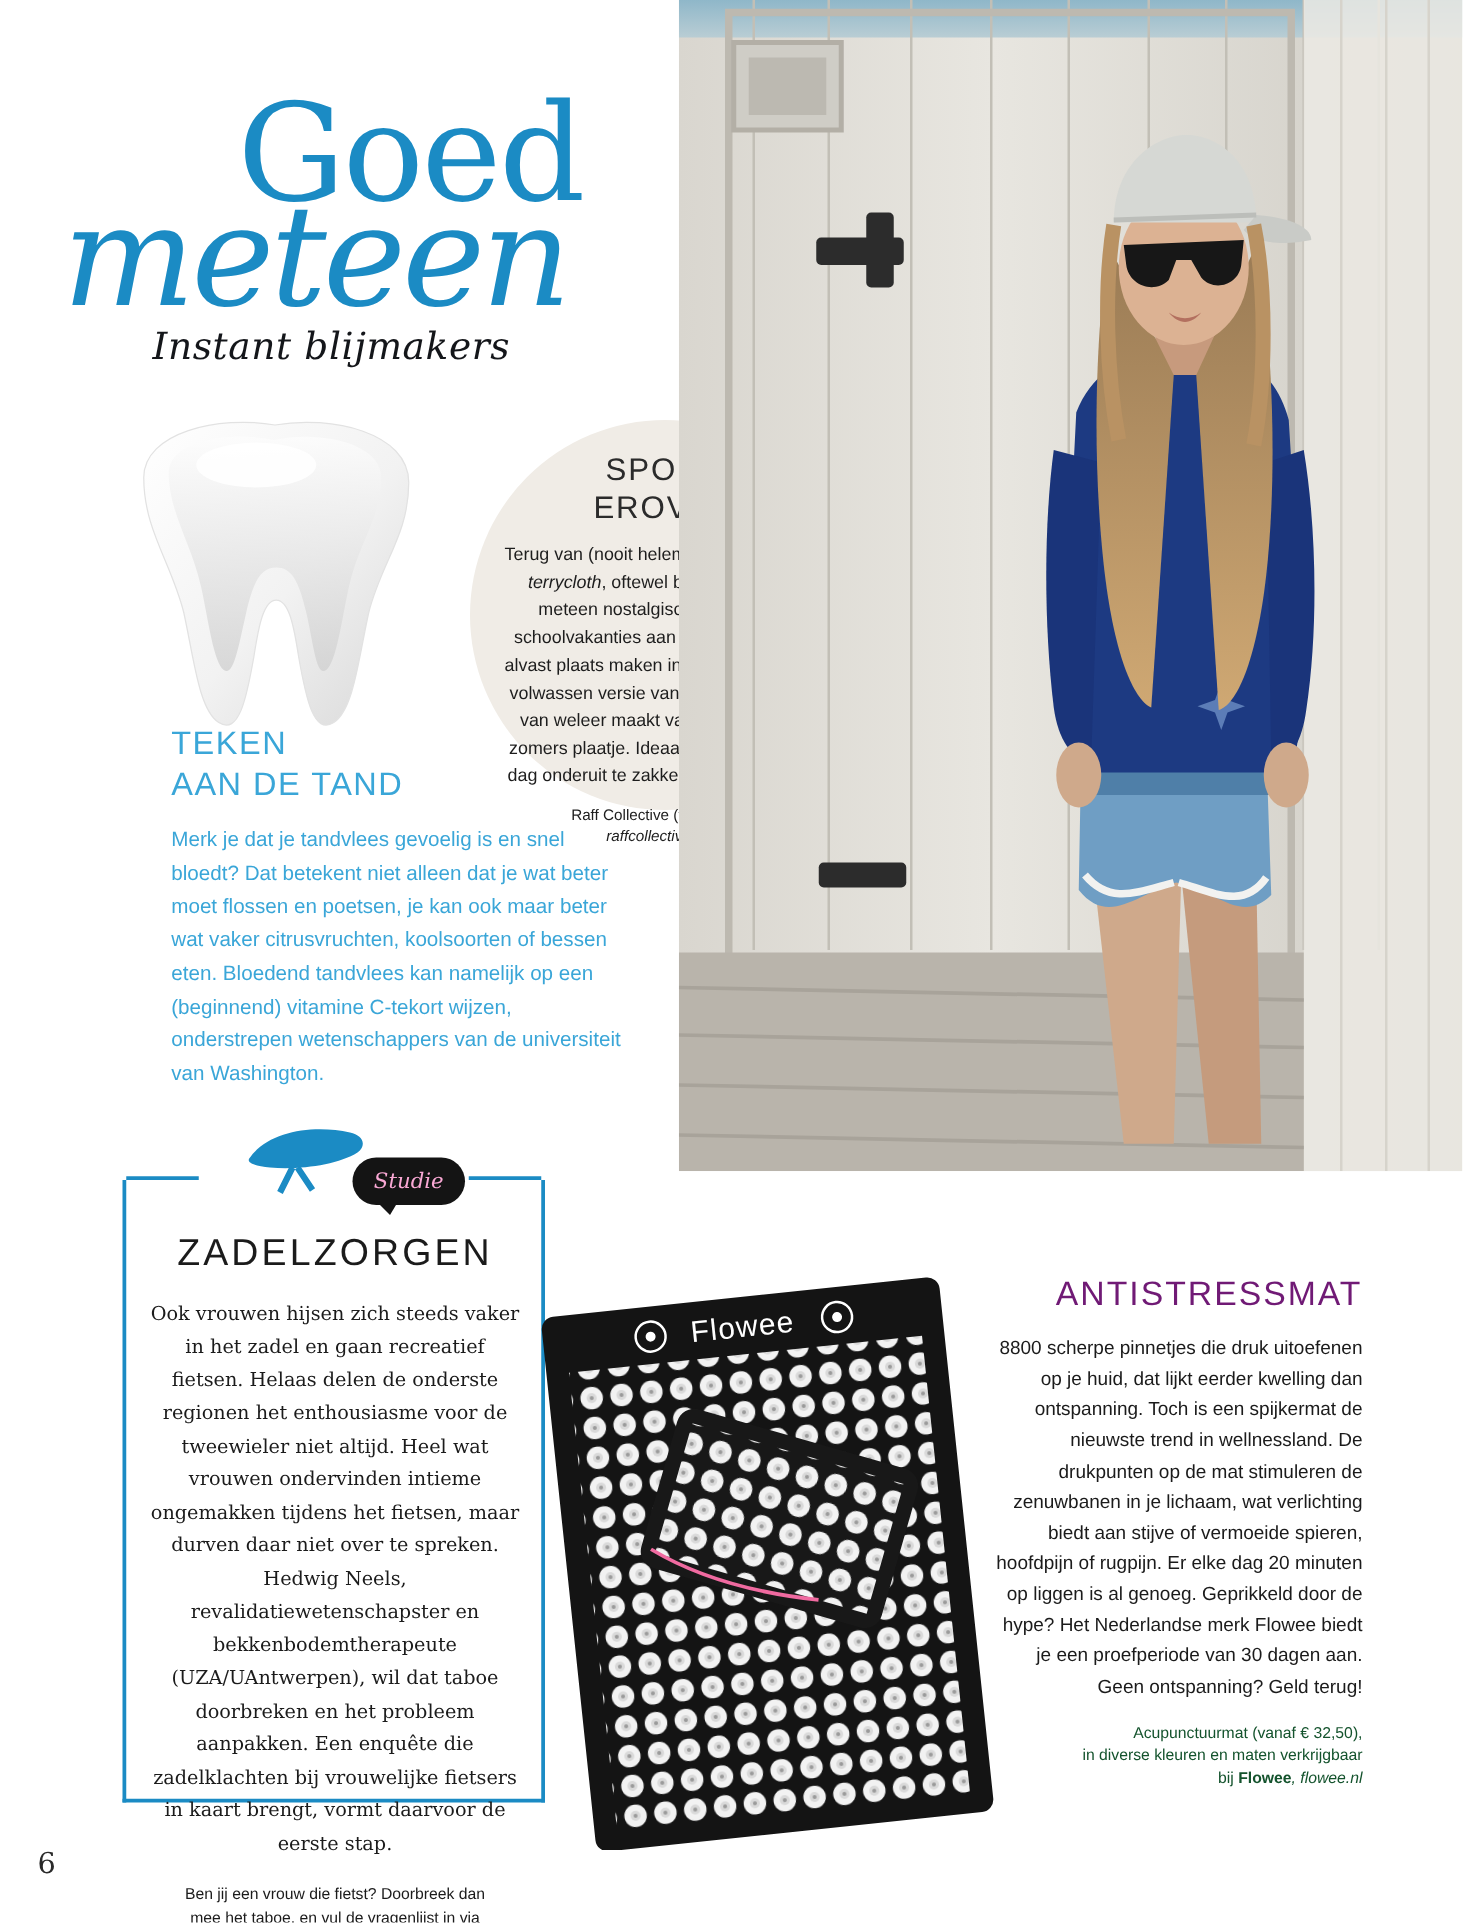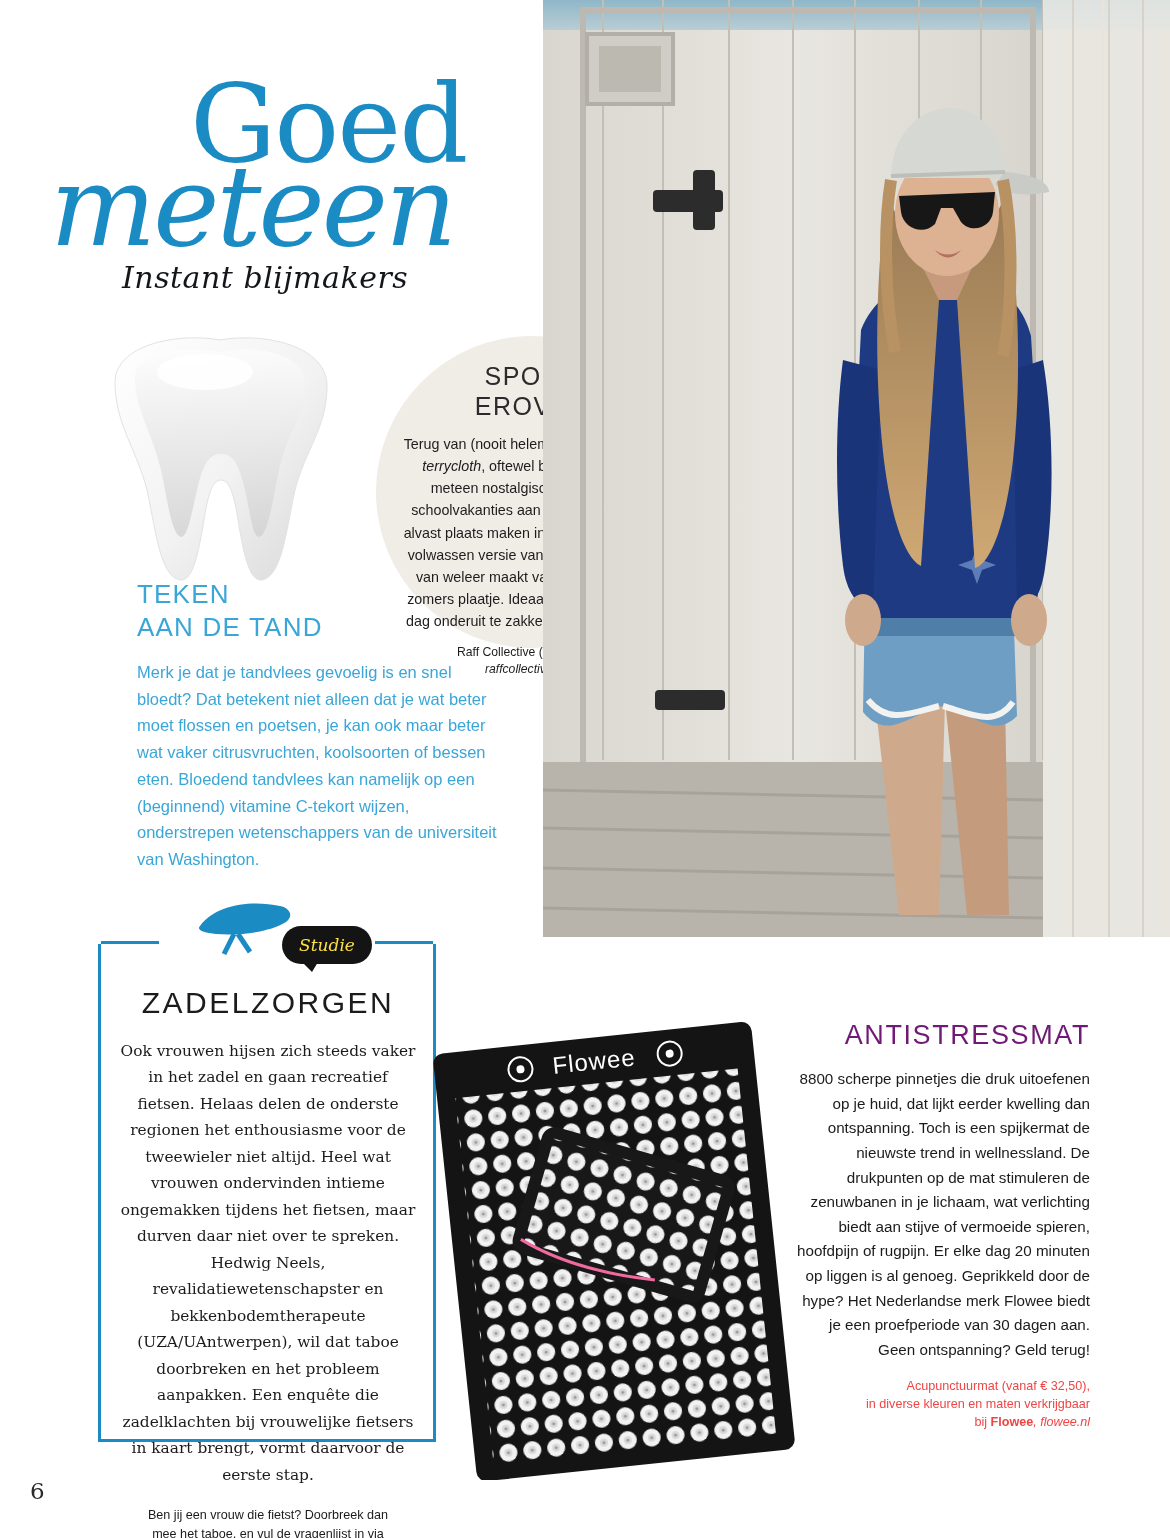--- a/index.html
+++ b/index.html
@@ -188,21 +188,21 @@
     color: #1b1b1b;
   }
   .studie-badge {
     position: absolute;
     left: 184px;
     top: -4px;
     width: 90px;
     height: 38px;
     background: #141414;
     border-radius: 19px;
-    color: #fde047;
+    color: #f9a8d4;
     font-family: "DejaVu Serif", serif;
     font-style: italic;
     font-size: 17px;
     text-align: center;
     line-height: 38px;
   }
   .studie-badge::after {
     content: "";
     position: absolute;
     left: 20px;
@@ -230,21 +230,21 @@
   .anti p {
     margin: 0;
     font-size: 15.2px;
     line-height: 1.62;
     color: #1b1b1b;
   }
   .anti .credit {
     margin-top: 14px;
     font-size: 12.6px;
     line-height: 1.45;
-    color: #ef4444;
+    color: #14532d;
   }
   .anti .credit b { font-weight: bold; }
   .anti .credit i { font-style: italic; }
 
   .mat-wrap {
     position: absolute;
     left: 430px;
     top: 1020px;
     width: 380px;
     height: 460px;

